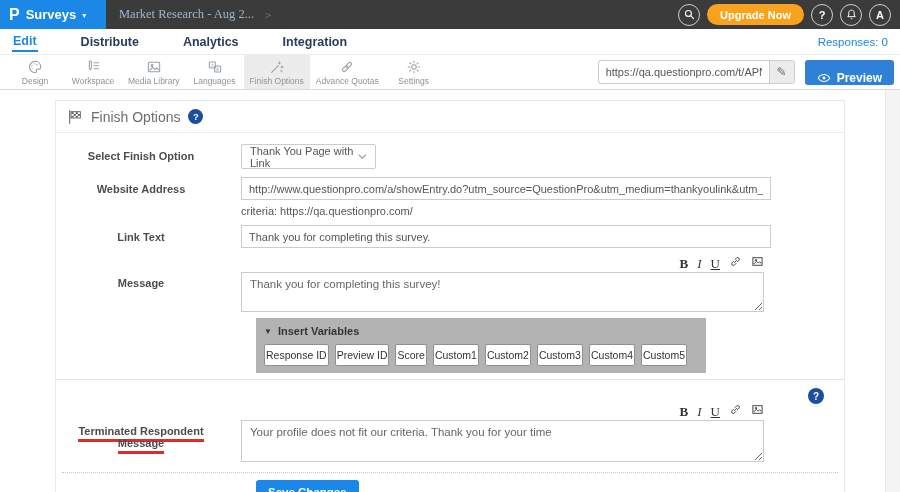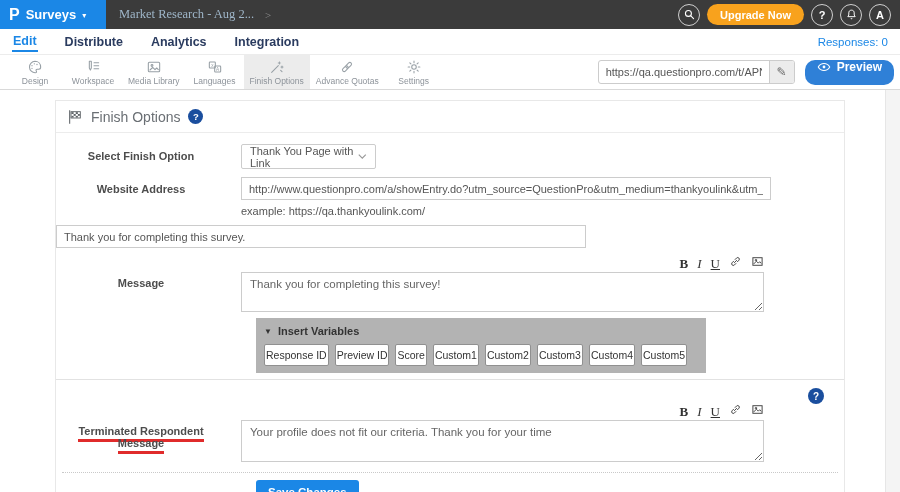--- a/index.html
+++ b/index.html
@@ -16,40 +16,40 @@
   .crumb-folder { color:#9fb6c9; cursor:pointer; }
   .crumb-sep { color:#8f8f8f; font-size:11px; }
   .crumb-survey { color:#fff; }
   .topbar-right { margin-left:auto; display:flex; align-items:center; gap:7px; padding-right:9px; }
   .circle-btn { width:22px; height:22px; border-radius:50%; border:1.5px solid #cfcfcf; background:transparent; color:#fff;
     display:flex; align-items:center; justify-content:center; font-size:11px; font-weight:700; cursor:pointer; font-family:inherit; }
   .upgrade { height:21px; border-radius:11px; background:#f8a21d; color:#fff; border:none; font-weight:700; font-size:11px;
     padding:0 13px; cursor:pointer; font-family:inherit; }
 
   
-  .tabs { height:26px; display:flex; align-items:center; background:#fff; border-bottom:1px solid #ececec; padding:0 12px; gap:26px; }
+  .tabs { height:26px; display:flex; align-items:center; background:#fff; border-bottom:1px solid #ececec; padding:0 12px; gap:42px; }
   .tab { font-size:12.5px; font-weight:700; color:#2a3b5f; cursor:pointer; padding:2px 1px; }
   .tab.active { color:#1b87e6; border-bottom:2px solid #1b87e6; }
   .responses { margin-left:auto; color:#1b87e6; font-size:11.5px; }
 
   
   .toolbar { height:35px; display:flex; align-items:center; border-bottom:1px solid #d9d9d9; background:#fff; padding:0 6px; }
   .tool-items { display:flex; height:100%; }
   .tool-item { display:flex; flex-direction:column; align-items:center; justify-content:center; gap:1px; height:100%; padding:0 6px;
     min-width:58px; cursor:pointer; }
   .tool-item.active { background:#ececec; }
   .tool-item svg { width:16px; height:16px; stroke:#98a0a6; fill:none; stroke-width:1.6; stroke-linecap:round; stroke-linejoin:round; }
   .tool-label { font-size:8.5px; color:#8d939a; white-space:nowrap; }
   .toolbar-right { margin-left:auto; display:flex; align-items:center; }
   .url-group { display:flex; align-items:center; border:1px solid #ccc; border-radius:3px; height:24px; overflow:hidden; background:#fff; }
   .url-input { border:none; outline:none; width:170px; font-size:11px; color:#555; padding:0 7px; font-family:inherit; }
   .edit-seg { width:25px; height:100%; background:#ececec; border-left:1px solid #ccc; display:flex; align-items:center;
     justify-content:center; font-size:12px; color:#666; cursor:pointer; }
-  .preview-btn { margin-left:10px; height:25px; background:#2f80d7; color:#fff; border:none; border-radius:10px; font-size:12px;
-    font-weight:600; display:flex; align-items:flex-start; gap:6px; padding:0 12px; cursor:pointer; font-family:inherit; }
+  .preview-btn { margin-left:10px; height:25px; background:#2f80d7; color:#fff; border:none; border-radius:3px; font-size:12px;
+    font-weight:600; display:flex; align-items:flex-end; gap:6px; padding:0 12px; cursor:pointer; font-family:inherit; }
   .preview-btn svg { width:14px; height:14px; }
 
   
   .content { position:relative; height:402px; background:#fff; }
   .scroll-track { position:absolute; right:0; top:0; bottom:0; width:15px; background:#f4f4f4; border-left:1px solid #e6e6e6; }
   .card { position:absolute; left:55px; top:10px; width:790px; border:1px solid #e8e8e8; background:#fff; padding-bottom:8px; }
   .card-title { height:32px; display:flex; align-items:center; gap:8px; padding:0 11px; border-bottom:1px solid #ececec;
     font-size:14px; color:#6a6f74; }
   .help-badge { width:15px; height:15px; border-radius:50%; background:#1a4e9e; color:#fff; font-size:9.5px; font-weight:700;
     display:flex; align-items:center; justify-content:center; cursor:pointer; }
@@ -239,25 +239,26 @@
                   <path d="M1 1l4.5 4.5L10 1"></path>
                 </svg>
             </div>
           </div>
         </div>
 
         <div class="row">
           <div class="row-label">Website Address</div>
           <div class="row-field">
             <input class="text-input" value="http://www.questionpro.com/a/showEntry.do?utm_source=QuestionPro&amp;utm_medium=thankyoulink&amp;utm_campaign=QPsurveys&amp;u" style="">
-            <div class="example">example: https://qa.thankyoulink.com/</div>
+            <div class="example">criteria: https://qa.questionpro.com/</div>
           </div>
         </div>
 
         <div class="row">
+          <div class="row-label">Link Text</div>
           <div class="row-field">
             <input class="text-input" value="Thank you for completing this survey." style="">
           </div>
         </div>
 
         <div class="row" style="margin-bottom:2px">
           <div class="row-label rte-offset">Message</div>
           <div class="row-field rte-wrap">
             <div class="rte-toolbar">
               <span class="rte-btn rte-b">B</span>

